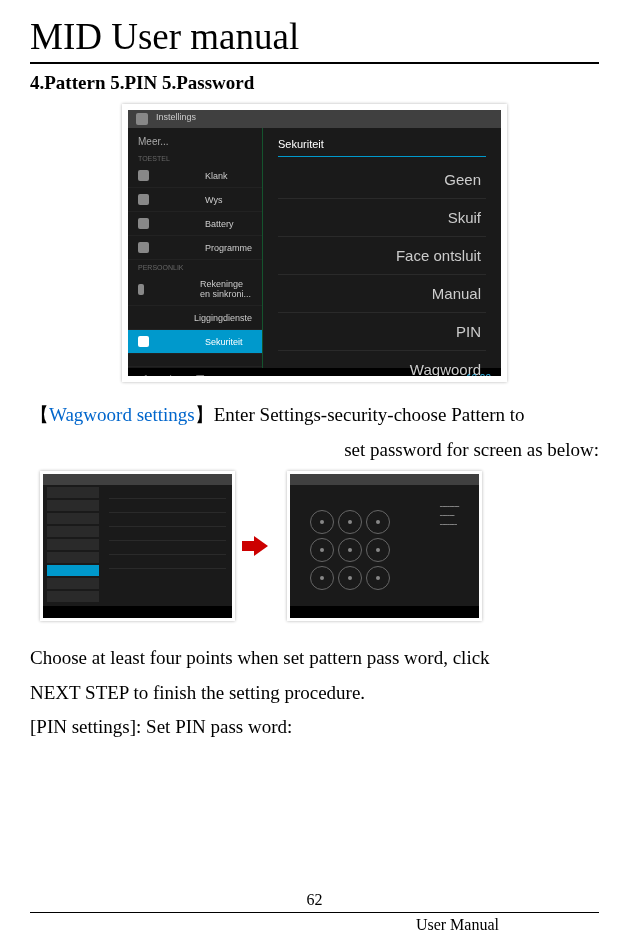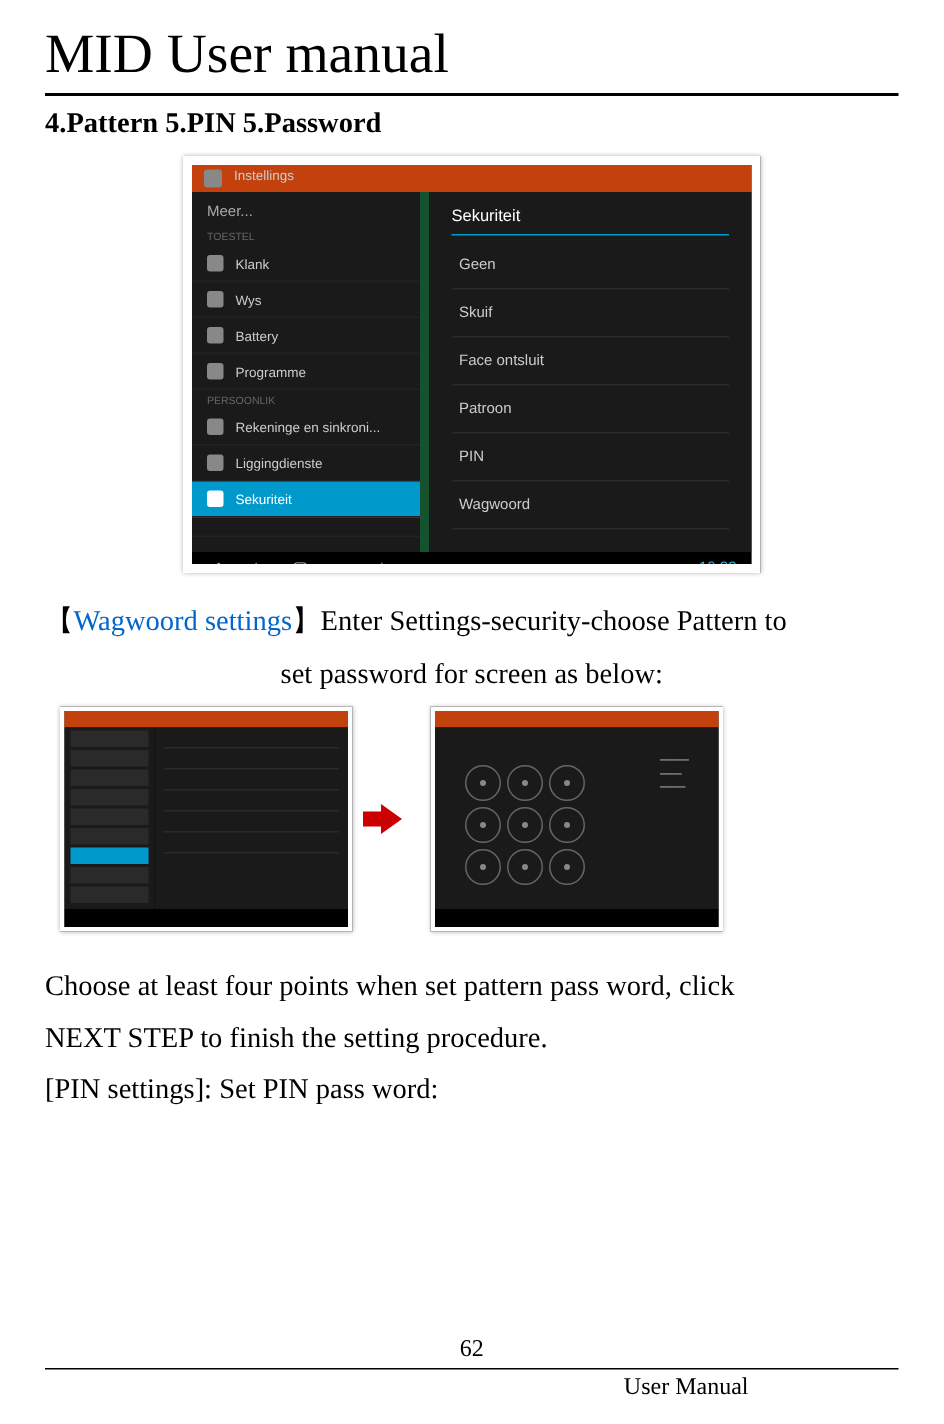--- a/index.html
+++ b/index.html
@@ -39,21 +39,21 @@
       width: 385px;
       height: 278px;
       border: 6px solid white;
       box-shadow: 0 0 3px rgba(0,0,0,0.3);
       background: #000;
       position: relative;
       overflow: hidden;
     }
     .status-bar {
       height: 18px;
-      background: #c2410c;
+      background: #404040;
       position: relative;
     }
     .status-bar-title {
       position: absolute;
       left: 28px;
       top: 2px;
       color: #ccc;
       font-size: 9px;
       font-family: Arial, sans-serif;
     }
@@ -65,23 +65,23 @@
       height: 12px;
       background: #888;
       border-radius: 2px;
     }
     .main-content {
       display: flex;
       height: 240px;
       background: #1a1a1a;
     }
     .sidebar {
-      width: 158px;
-      background: #1a1a1a;
-      border-right: 6px solid #14532d;
+      width: 135px;
+      background: #1a1a1a;
+      border-right: 1px solid #14532d;
     }
     .sidebar-header {
       color: #aaa;
       font-size: 10px;
       padding: 8px 10px 4px;
       font-family: Arial, sans-serif;
     }
     .sidebar-item {
       display: flex;
       align-items: center;
@@ -99,20 +99,21 @@
       margin-right: 8px;
       border-radius: 2px;
     }
     .sidebar-item.selected .sidebar-icon {
       background: #fff;
     }
     .sidebar-label {
       color: #ccc;
       font-size: 9px;
       font-family: Arial, sans-serif;
+      margin-left: 48px;
     }
     .sidebar-item.selected .sidebar-label {
       color: #fff;
     }
     .sidebar-subheader {
       color: #666;
       font-size: 7px;
       padding: 4px 10px 2px;
       font-family: Arial, sans-serif;
       text-transform: uppercase;
@@ -125,25 +126,26 @@
     .content-title {
       color: #fff;
       font-size: 11px;
       font-family: Arial, sans-serif;
       padding-bottom: 6px;
       border-bottom: 1px solid #0099cc;
       margin-bottom: 4px;
     }
     .content-item {
       color: #ccc;
-      font-size: 10px;
+      font-size: 15px;
       font-family: Arial, sans-serif;
       padding: 10px 5px;
       border-bottom: 1px solid #2a2a2a;
       cursor: pointer;
+      text-align: right;
     }
     .nav-bar {
       height: 20px;
       background: #000;
       display: flex;
       align-items: center;
       padding: 0 10px;
       justify-content: space-between;
     }
     .nav-icons {
@@ -356,42 +358,42 @@
           
           
         </div>
 
       </div>
       <div class="content-panel">
         <div class="content-title">Sekuriteit</div>
         <div class="content-item">Geen</div>
         <div class="content-item">Skuif</div>
         <div class="content-item">Face ontsluit</div>
-        <div class="content-item">Patroon</div>
+        <div class="content-item">Manual</div>
         <div class="content-item">PIN</div>
         <div class="content-item">Wagwoord</div>
       </div>
     </div>
     <div class="nav-bar">
       <div class="nav-icons">
         <span class="nav-icon">◁</span>
         <span class="nav-icon">△</span>
         <span class="nav-icon">▢</span>
         <span class="nav-icon">−</span>
         <span class="nav-icon">+</span>
       </div>
       <div class="nav-time">10:22</div>
     </div>
   </div>
 </div>
 
 <p class="body-text">
   <span>【</span><span class="blue">Wagwoord settings</span><span>】Enter Settings-security-choose Pattern to</span>
 </p>
-<p class="body-text" style="text-align:center;">set password for screen as below:</p>
+<p class="body-text" style="text-align:right;">set password for screen as below:</p>
 
 <div class="dual-screenshot-row">
   <div class="small-screenshot">
     <div class="status-bar" style="height:11px;"></div>
     <div class="small-sidebar">
       <div class="small-sidebar-item"></div>
       <div class="small-sidebar-item"></div>
       <div class="small-sidebar-item"></div>
       <div class="small-sidebar-item"></div>
       <div class="small-sidebar-item"></div>

